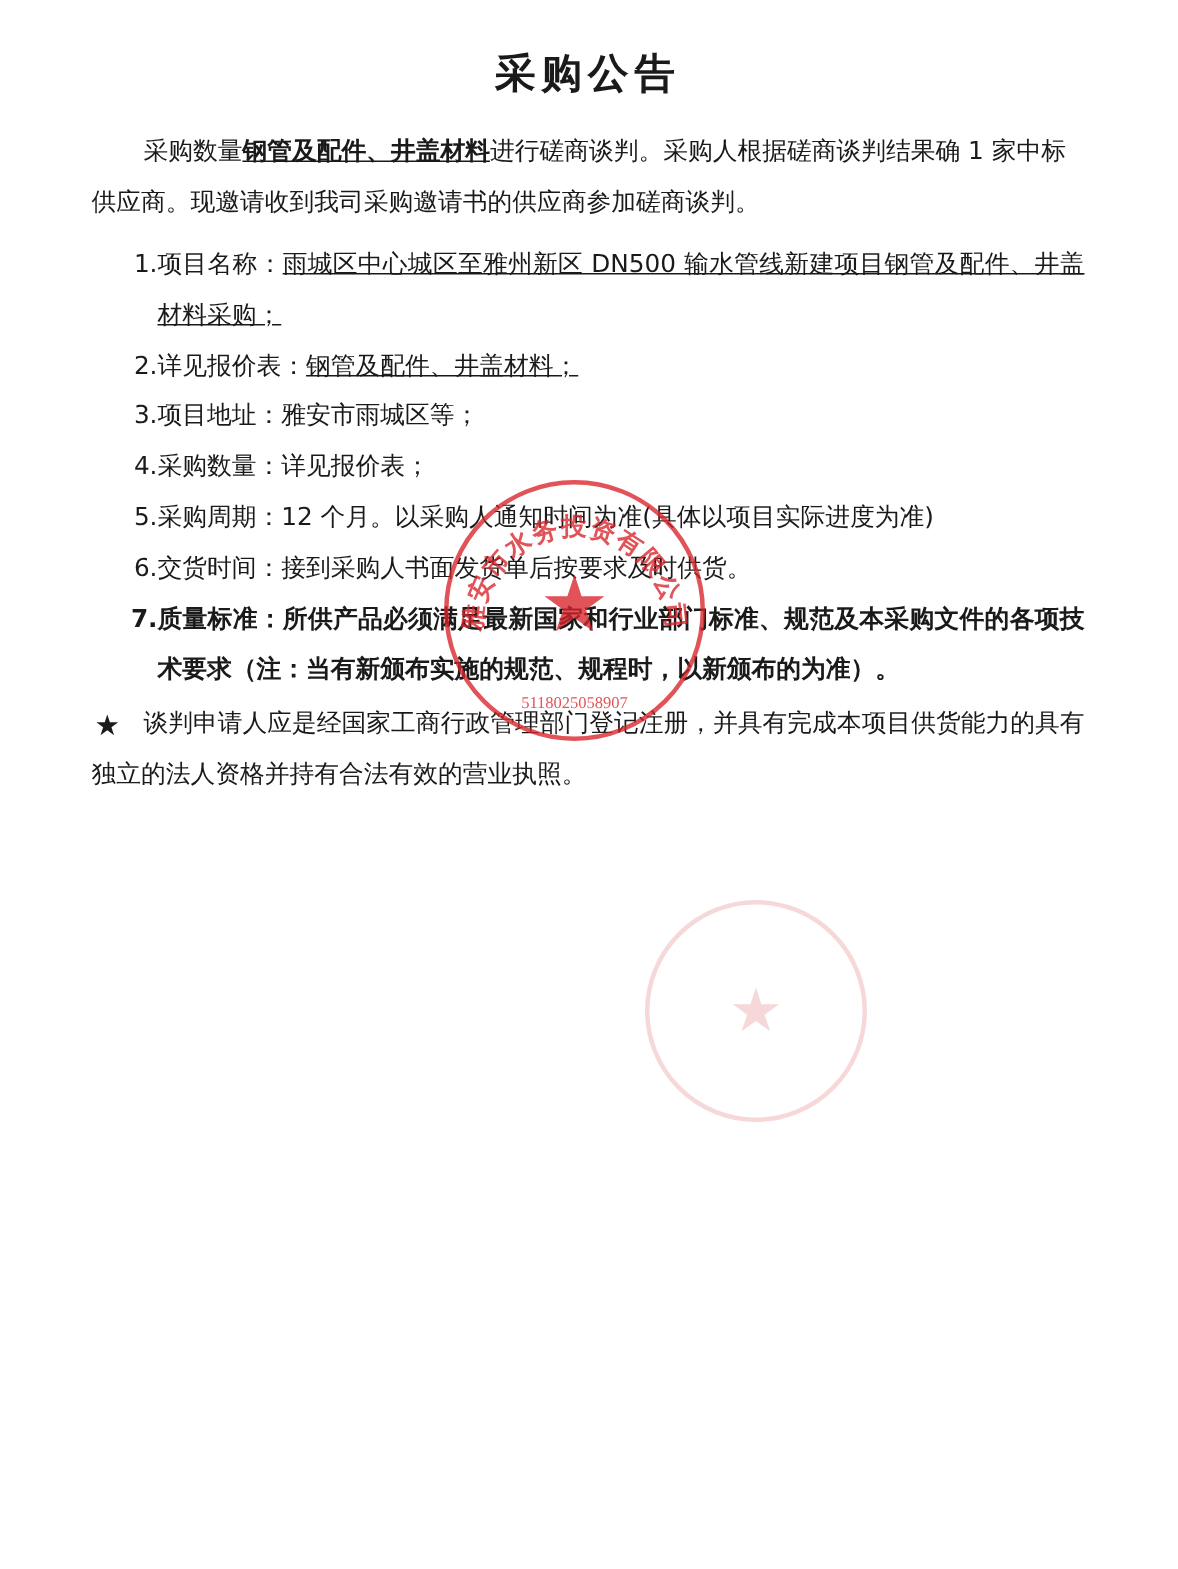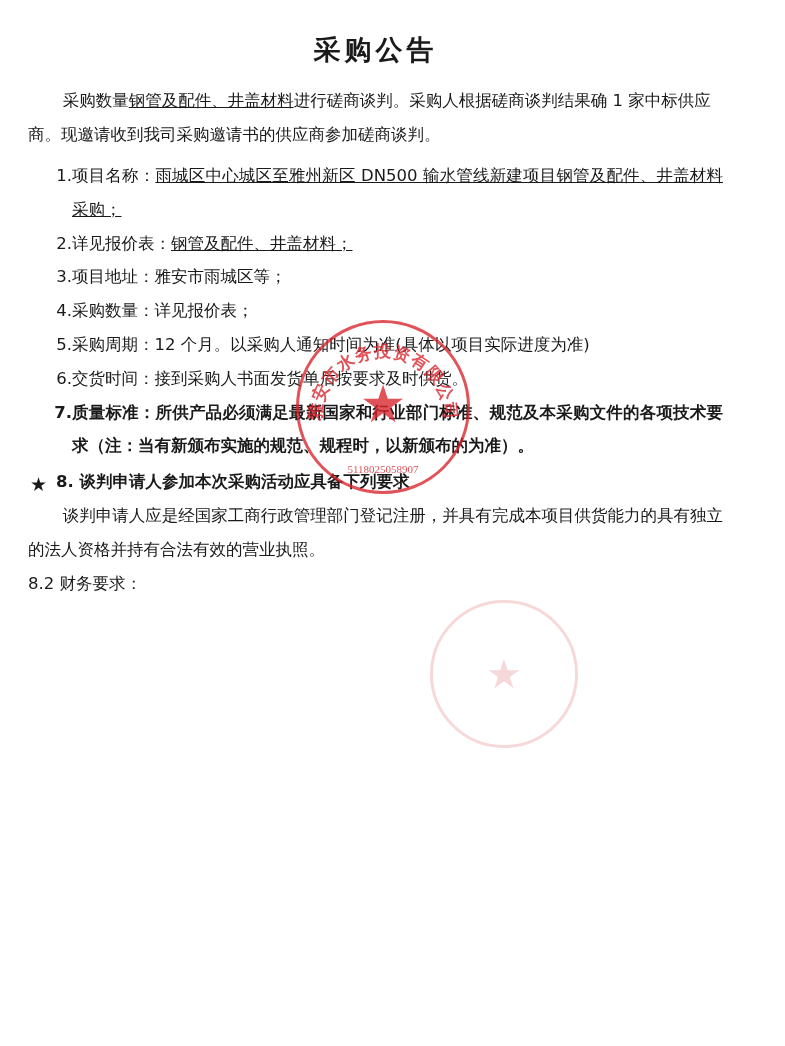--- a/index.html
+++ b/index.html
@@ -13,39 +13,39 @@
     position: relative;
     font-family: "DejaVu Sans", "Liberation Sans", sans-serif;
     color: #1a1a1a;
     overflow: hidden;
   }
   .page {
     position: relative;
     width: 785px;
     height: 866px;
     box-sizing: border-box;
-    padding: 26px 62px 20px 28px;
+    padding: 26px 62px 20px 61px;
   }
   .doc-title {
     text-align: center;
     font-size: 27px;
     font-weight: bold;
     letter-spacing: 4px;
     margin: 6px 0 14px 0;
     line-height: 1.3;
   }
   .intro {
     text-indent: 2.1em;
     font-size: 16.5px;
     line-height: 2.1;
     margin-bottom: 6px;
   }
   .u {
     text-decoration: underline;
-    font-weight: normal;
+    font-weight: bold;
     margin-top: 21px;
   }
   .ub {
     text-decoration: underline;
   }
   ol.items {
     list-style: none;
     margin: 4px 0 0 0;
     padding: 0;
   }
@@ -194,26 +194,25 @@
     </li>
     <li>
       <span class="num">6.</span><span>交货时间：</span><span>接到采购人书面发货单后按要求及时供货。</span>
     </li>
     <li class="bold">
       <span class="num">7.</span><span>质量标准：</span><span>所供产品必须满足最新国家和行业部门标准、规范及本采购文件的各项技术要求（注：当有新颁布实施的规范、规程时，以新颁布的为准）。</span>
     </li>
   </ol>
 
   <div class="star-line">
-    <span class="star">★</span><span>8. 谈判申请人参加本次采购活动应具备下列要求</span>
+    <span class="star">★</span>
   </div>
 
   <div class="sub-body">谈判申请人应是经国家工商行政管理部门登记注册，并具有完成本项目供货能力的具有独立的法人资格并持有合法有效的营业执照。</div>
 
-  <div class="sub-head">8.2 财务要求：</div>
 
 
   <div class="ghost" style="left:120px; top:48px;">&nbsp;</div>
 
   <div class="seal seal-main">
     <svg class="seal-arc" viewBox="0 0 168 168">
       <defs>
         <path id="arcpath" d="M 22,96 A 62,62 0 1 1 146,96" fill="none"></path>
       </defs>
       <text text-anchor="middle">

